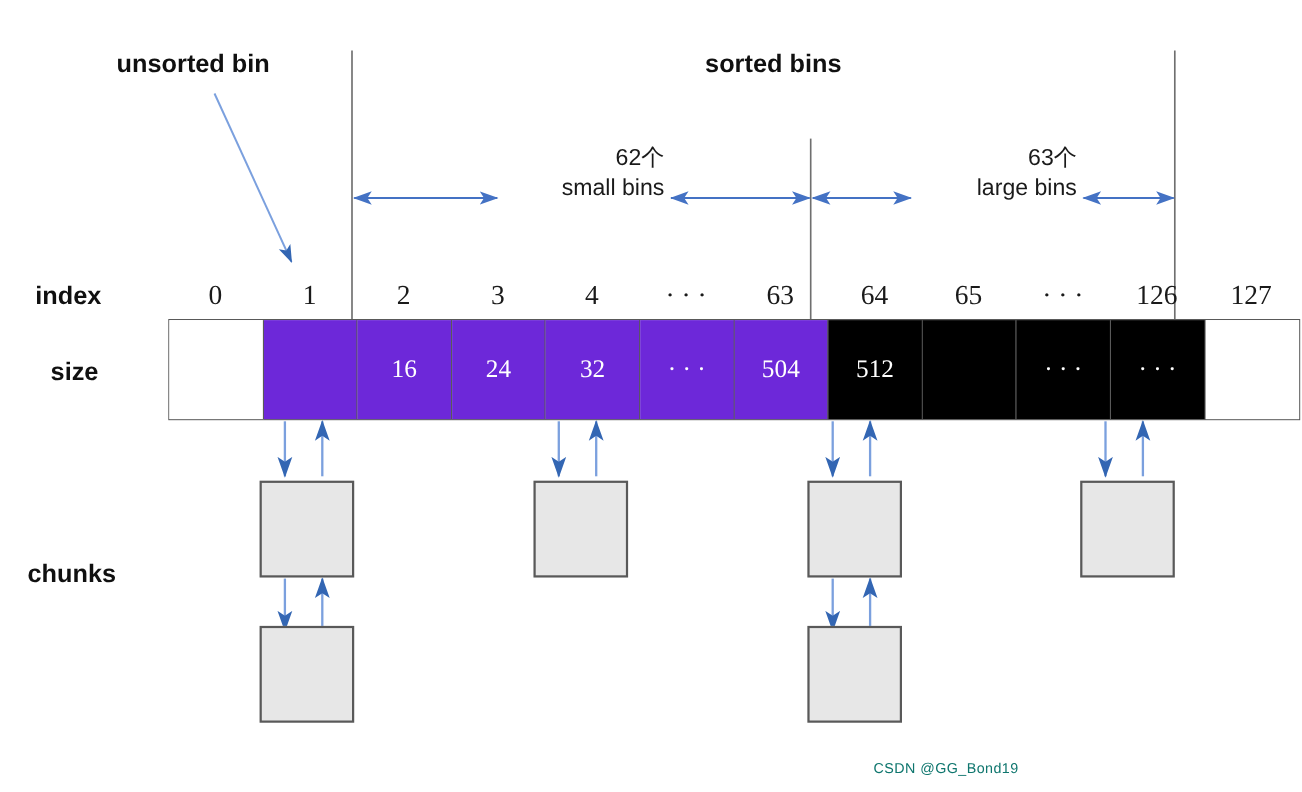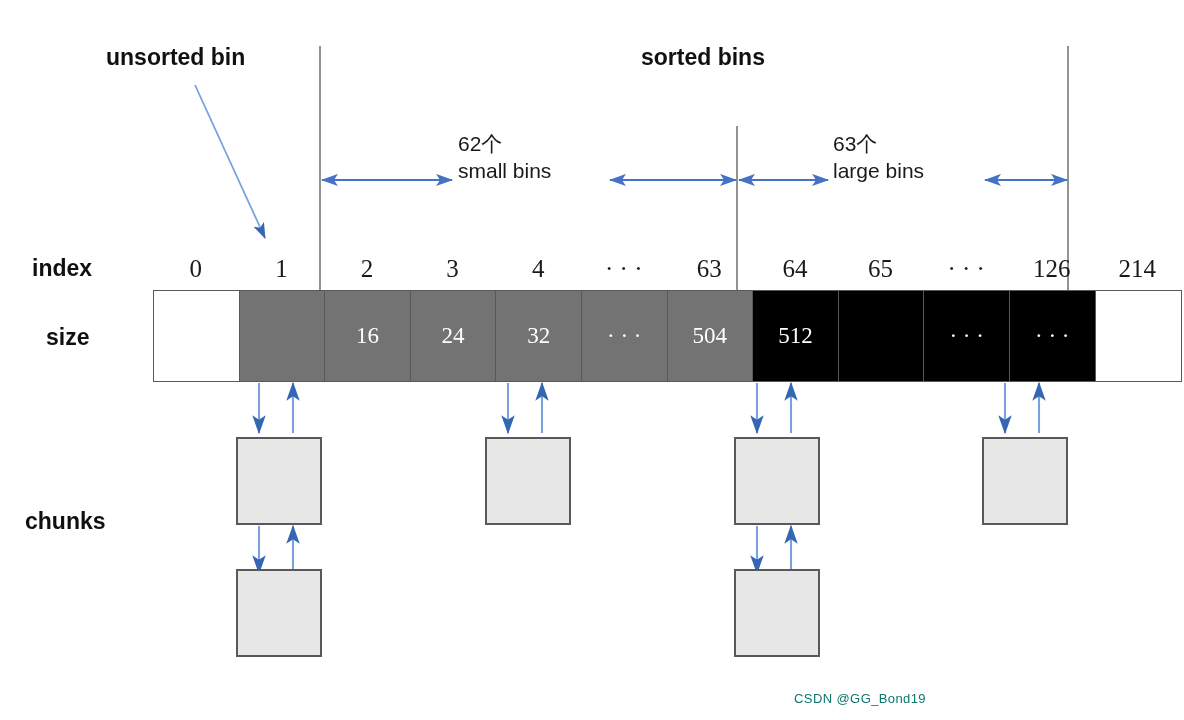--- a/index.html
+++ b/index.html
@@ -46,21 +46,21 @@
     white-space: nowrap;
     text-align: center;
   }
   
   .span-label {
     font-family: "Liberation Sans", sans-serif;
     font-weight: normal;
     font-size: 21px;
     color: #1a1a1a;
     line-height: 1.30;
-    text-align: left;
+    text-align: right;
     white-space: nowrap;
   }
 
   
   #bins-table {
     position: absolute;
     left: 153px;
     top: 290px;
     display: flex;
     border: 1.6px solid #595959;
@@ -74,21 +74,21 @@
     border-right: 1.6px solid #595959;
     display: flex;
     align-items: center;
     justify-content: center;
     font-family: "Liberation Serif", serif;
     font-size: 23px;
     color: #ffffff;
   }
   .bin-cell:last-child { border-right: none; }
   .bin-cell.empty { background: #ffffff; }
-  .bin-cell.orange { background: #737373; }
+  .bin-cell.orange { background: #6d28d9; }
   .bin-cell.green  { background: #000000; }
 
   
   #index-row {
     position: absolute;
     left: 153px;
     top: 252px;
     display: flex;
     height: 34px;
   }
@@ -210,21 +210,21 @@
       <div class="index-cell">1</div>
       <div class="index-cell">2</div>
       <div class="index-cell">3</div>
       <div class="index-cell">4</div>
       <div class="index-cell">· · ·</div>
       <div class="index-cell">63</div>
       <div class="index-cell">64</div>
       <div class="index-cell">65</div>
       <div class="index-cell">· · ·</div>
       <div class="index-cell">126</div>
-      <div class="index-cell">214</div>
+      <div class="index-cell">127</div>
     </div>
 
   <div id="bins-table">
       <div class="bin-cell empty"></div>
       <div class="bin-cell orange"></div>
       <div class="bin-cell orange">16</div>
       <div class="bin-cell orange">24</div>
       <div class="bin-cell orange">32</div>
       <div class="bin-cell orange">· · ·</div>
       <div class="bin-cell orange">504</div>

